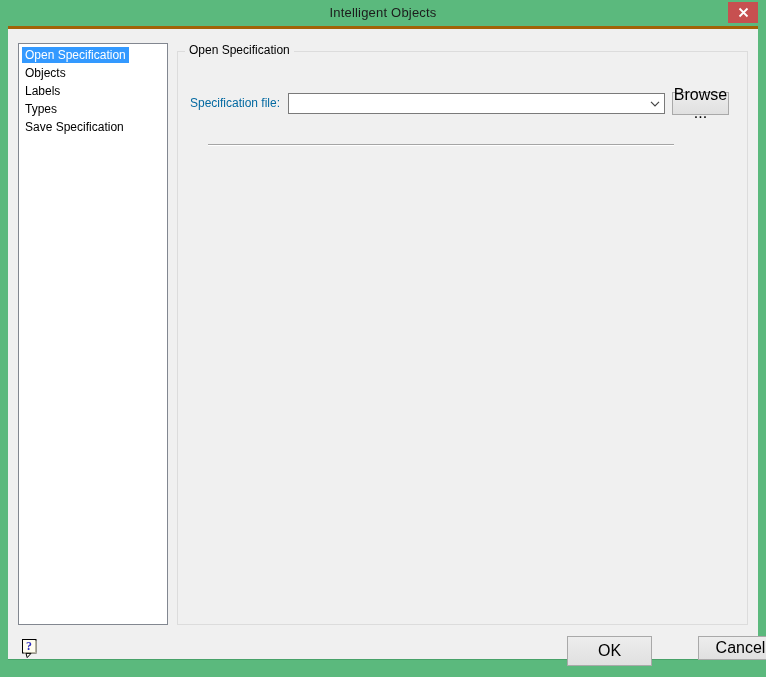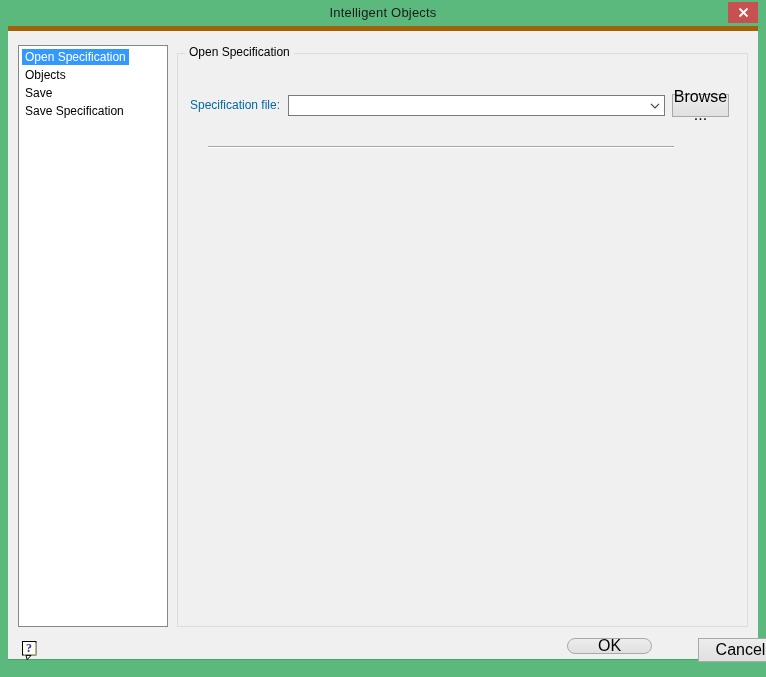--- a/index.html
+++ b/index.html
@@ -17,21 +17,21 @@
   }
   .close{
     position:absolute;top:2px;right:8px;width:30px;height:21px;
     background:var(--close-red,#c75050);
     display:flex;align-items:center;justify-content:center;cursor:default;
   }
   
   .client{
     position:absolute;left:8px;top:26px;width:750px;height:634px;
     background:var(--dialog-bg,#f0f0f0);
-    border-top:5px solid #a16207;
+    border-top:3px solid #a16207;
     border-bottom:1px solid #48a269;
   }
   
   .listbox{
     position:absolute;left:10px;top:14px;width:150px;height:582px;
     background:#fff;border:1px solid #828790;padding:2px 0;
   }
   .li{height:18px;line-height:16px;padding:1px 0 1px 3px;font-size:12px;color:#000;white-space:nowrap;cursor:default;}
   .li span{display:inline-block;padding:0 3px;}
   .li.selected span{background:var(--selection-blue,#3399ff);color:#fff;}
@@ -60,21 +60,21 @@
     border:1px solid #a9a9a9;
     font-family:"Liberation Sans",sans-serif;font-size:16px;color:#000;
     display:flex;align-items:center;justify-content:center;cursor:default;
     padding:0;
   }
   .browse{position:absolute;left:494px;top:40px;width:57px;height:23px;}
   .separator{
     position:absolute;left:30px;top:92px;width:466px;height:2px;
     border-top:1px solid #a5a5a5;border-bottom:1px solid #ffffff;
   }
-  .ok{position:absolute;left:559px;top:607px;width:85px;height:16px;border-radius:12px;}
+  .ok{position:absolute;left:559px;top:607px;width:85px;height:30px;}
   .cancel{position:absolute;left:654px;top:607px;width:85px;height:24px;margin-left:36px;}
   .help{position:absolute;left:11px;top:609px;width:20px;height:22px;background:transparent;border:none;padding:0;cursor:default;}
 </style>
 </head>
 <body>
 
 <div class="window">
 
   <div class="titlebar">
     <span class="title">Intelligent Objects</span>
@@ -88,21 +88,24 @@
   <div class="client">
 
     <div class="listbox">
       <div class="li selected">
         <span>Open Specification</span>
       </div>
       <div class="li">
         <span>Objects</span>
       </div>
       <div class="li">
-        <span>Save</span>
+        <span>Labels</span>
+      </div>
+      <div class="li">
+        <span>Types</span>
       </div>
       <div class="li">
         <span>Save Specification</span>
       </div>
     </div>
 
     <div class="groupbox">
       <span class="gb-label">Open Specification</span>
 
       <label class="spec-label">Specification file:</label>

